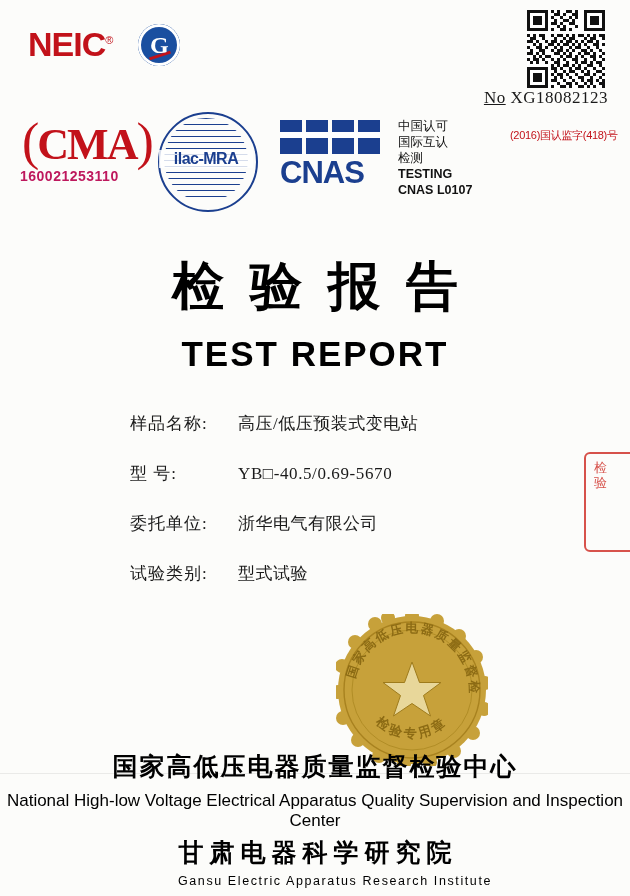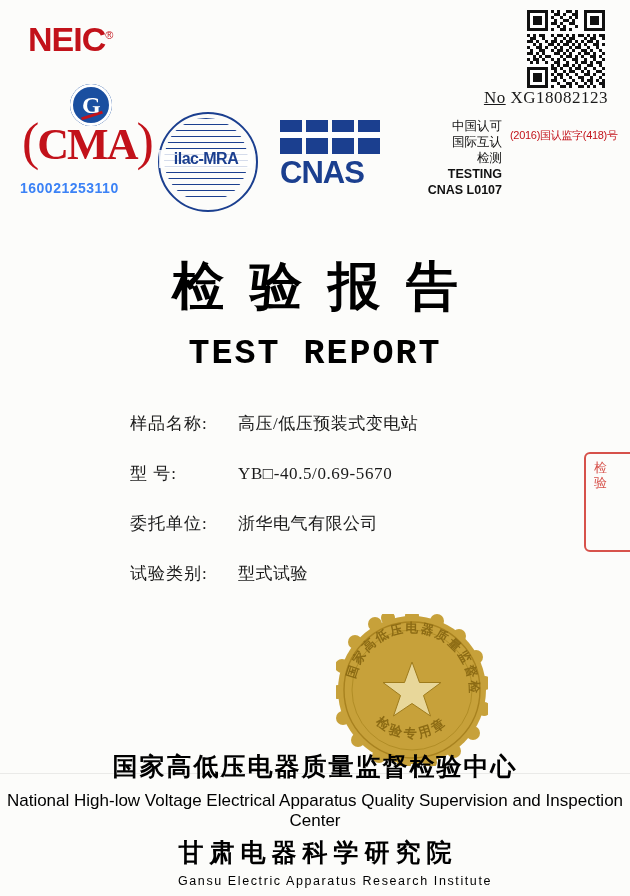--- a/index.html
+++ b/index.html
@@ -21,23 +21,22 @@
     height: 896px;
     background: #fcfcfa;
   }
 
   
   .top-row {
     position: absolute;
     left: 28px;
     top: 22px;
     display: flex;
-    align-items: flex-end;
+    align-items: center;
     gap: 26px;
-    flex-direction: column;
   }
   .neic {
     font-family: "Liberation Sans", sans-serif;
     font-weight: bold;
     font-size: 34px;
     letter-spacing: -1px;
     color: #c2121a;
     position: relative;
     line-height: 1;
   }
@@ -126,23 +125,22 @@
     padding-left: 2px;
   }
   .cma-word .paren-l, .cma-word .paren-r {
     font-size: 52px;
     font-weight: normal;
   }
   .cma-num {
     font-family: "Liberation Sans", sans-serif;
     font-weight: bold;
     font-size: 14px;
-    color: #3b82f6;
+    color: #be185d;
     letter-spacing: 0.5px;
-    margin-top: 12px;
   }
   
   .ilac { left: 140px; top: 0px; width: 108px; height: 96px; }
   .ilac .ring {
     position: absolute;
     left: 0; top: 0;
     width: 96px; height: 96px;
     border-radius: 50%;
     border: 2px solid #1b3f8f;
   }
@@ -191,21 +189,20 @@
     margin-top: 1px;
   }
   
   .cnas-text {
     left: 380px; top: 6px;
     font-family: "Liberation Sans", sans-serif;
     font-size: 12.5px;
     line-height: 16px;
     color: #111;
     width: 104px;
-    text-align: right;
   }
   .cnas-text b { font-weight: bold; }
   
   .cal { left: 492px; top: 2px; width: 104px; }
   .cal-word {
     font-family: "Liberation Serif", serif;
     font-weight: bold;
     font-size: 46px;
     color: #c2121a;
     letter-spacing: -3px;
@@ -240,21 +237,21 @@
     font-weight: bold;
     letter-spacing: 26px;
     text-indent: 26px;
     color: #000;
   }
   .title-en {
     position: absolute;
     left: 0; right: 0;
     top: 334px;
     text-align: center;
-    font-family: Liberation Mono, monospace;
+    font-family: Liberation Sans, sans-serif;
     font-size: 35px;
     font-weight: bold;
     letter-spacing: 2px;
     color: #000;
   }
 
   
   .fields {
     position: absolute;
     left: 130px;

